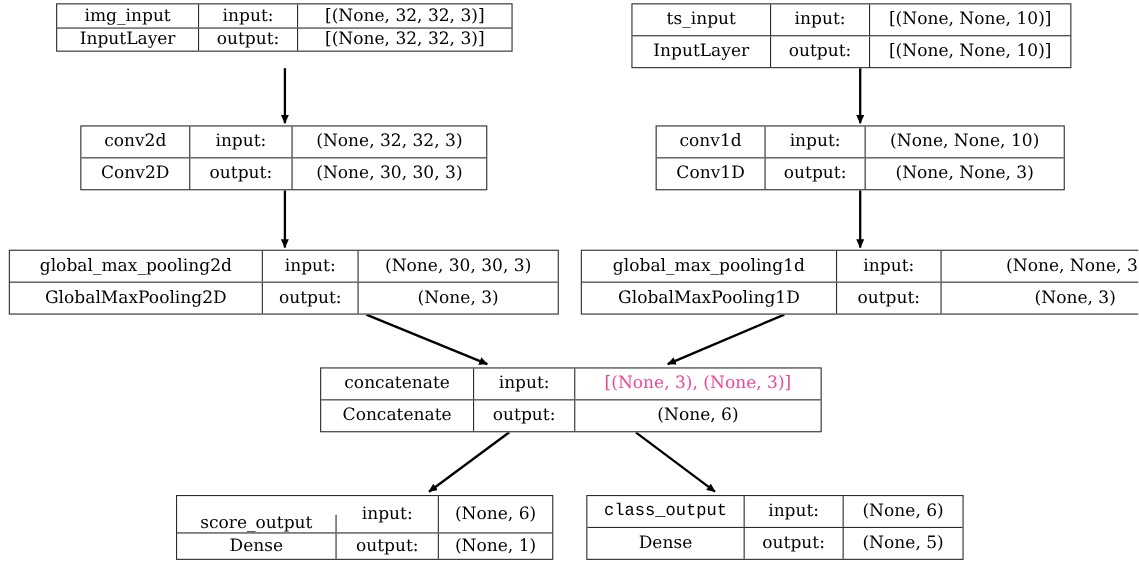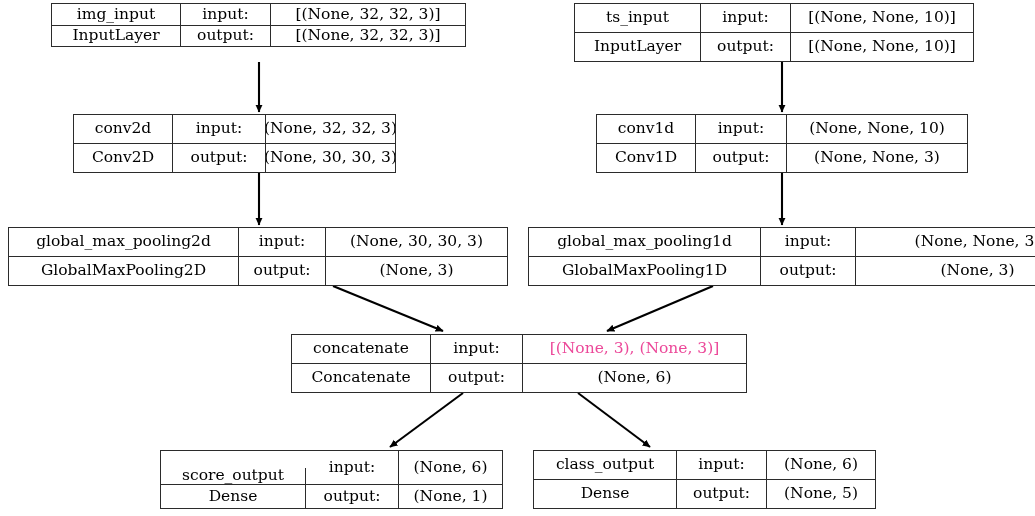--- a/index.html
+++ b/index.html
@@ -104,21 +104,21 @@
       <div class="cell c-label" style="flex: 0 0 90px; width: 90px; border-right-color: rgb(43, 43, 43); color: rgb(0, 0, 0);">input:</div>
       <div class="cell c-shape" style="color: rgb(0, 0, 0);">[(None, None, 10)]</div>
     </div>
     <div class="node-row">
       <div class="cell c-name" style="flex: 0 0 126px; width: 126px; border-right-color: rgb(43, 43, 43); color: rgb(0, 0, 0);">InputLayer</div>
       <div class="cell c-label" style="flex: 0 0 90px; width: 90px; border-right-color: rgb(43, 43, 43); color: rgb(0, 0, 0);">output:</div>
       <div class="cell c-shape" style="color: rgb(0, 0, 0);">[(None, None, 10)]</div>
     </div>
   </div>
 
-  <div class="node" style="left: 73px; top: 114px; width: 323px; height: 59px; border-color: rgb(43, 43, 43); background: rgb(255, 255, 255);">
+  <div class="node" style="left: 73px; top: 114px; width: 370px; height: 59px; border-color: rgb(43, 43, 43); background: rgb(255, 255, 255);">
     <div class="node-row row-top" style="border-bottom-color: rgb(43, 43, 43);">
       <div class="cell c-name" style="flex: 0 0 99px; width: 99px; border-right-color: rgb(43, 43, 43); color: rgb(0, 0, 0);">conv2d</div>
       <div class="cell c-label" style="flex: 0 0 93px; width: 93px; border-right-color: rgb(43, 43, 43); color: rgb(0, 0, 0);">input:</div>
       <div class="cell c-shape" style="color: rgb(0, 0, 0);">(None, 32, 32, 3)</div>
     </div>
     <div class="node-row">
       <div class="cell c-name" style="flex: 0 0 99px; width: 99px; border-right-color: rgb(43, 43, 43); color: rgb(0, 0, 0);">Conv2D</div>
       <div class="cell c-label" style="flex: 0 0 93px; width: 93px; border-right-color: rgb(43, 43, 43); color: rgb(0, 0, 0);">output:</div>
       <div class="cell c-shape" style="color: rgb(0, 0, 0);">(None, 30, 30, 3)</div>
     </div>
@@ -184,21 +184,21 @@
     </div>
     <div class="node-row">
       <div class="cell c-name" style="flex: 0 0 145px; width: 145px; border-right-color: rgb(43, 43, 43); color: rgb(0, 0, 0);">Dense</div>
       <div class="cell c-label" style="flex: 0 0 93px; width: 93px; border-right-color: rgb(43, 43, 43); color: rgb(0, 0, 0);">output:</div>
       <div class="cell c-shape" style="color: rgb(0, 0, 0);">(None, 1)</div>
     </div>
   </div>
 
   <div class="node" style="left: 533px; top: 450px; width: 343px; height: 59px; border-color: rgb(43, 43, 43); background: rgb(255, 255, 255);">
     <div class="node-row row-top" style="border-bottom-color: rgb(43, 43, 43);">
-      <div class="cell c-name" style="flex: 0 0 143px; width: 143px; border-right-color: rgb(43, 43, 43); color: rgb(0, 0, 0);">class_output</div>
+      <div class="cell c-name" style="flex: 0 0 143px; width: 143px; border-right-color: rgb(43, 43, 43); color: rgb(0, 0, 0); font-family: Liberation Mono, monospace;">class_output</div>
       <div class="cell c-label" style="flex: 0 0 90px; width: 90px; border-right-color: rgb(43, 43, 43); color: rgb(0, 0, 0);">input:</div>
       <div class="cell c-shape" style="color: rgb(0, 0, 0);">(None, 6)</div>
     </div>
     <div class="node-row">
       <div class="cell c-name" style="flex: 0 0 143px; width: 143px; border-right-color: rgb(43, 43, 43); color: rgb(0, 0, 0);">Dense</div>
       <div class="cell c-label" style="flex: 0 0 90px; width: 90px; border-right-color: rgb(43, 43, 43); color: rgb(0, 0, 0);">output:</div>
       <div class="cell c-shape" style="color: rgb(0, 0, 0);">(None, 5)</div>
     </div>
   </div>
 

